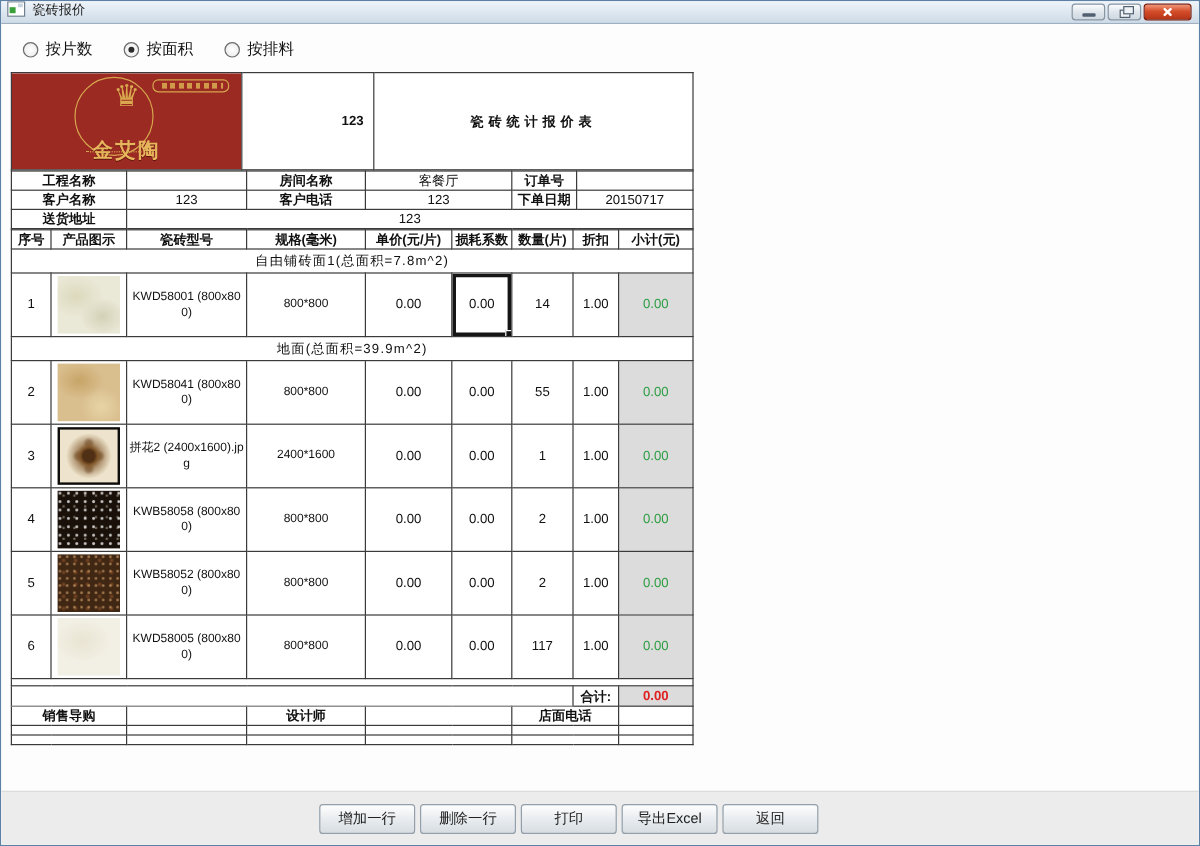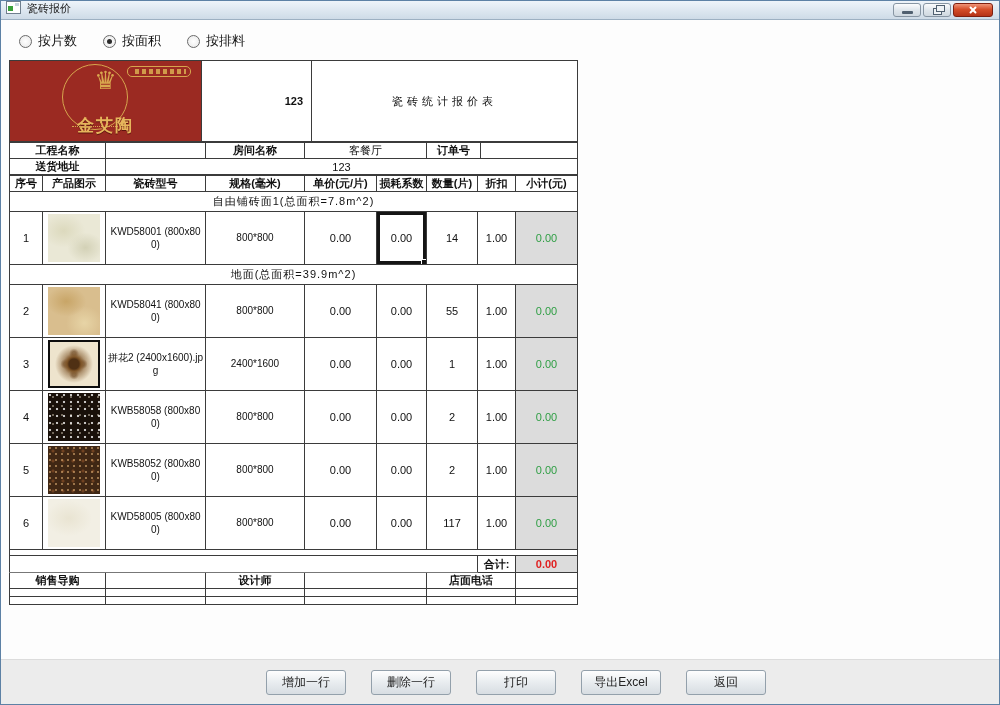--- a/index.html
+++ b/index.html
@@ -28,21 +28,21 @@
   .radio{display:flex;align-items:center;gap:6px;cursor:default;}
   .rb{width:11px;height:11px;border:1px solid #6a6a6a;border-radius:50%;background:radial-gradient(#fff,#e7e7e7);position:relative;display:inline-block;}
   .rb.on::after{content:"";position:absolute;left:3px;top:3px;width:5px;height:5px;border-radius:50%;background:#2a2a2a;}
   .radio span.lab{font-size:13px;color:#111;}
   
   .sheet{position:absolute;left:8px;top:40px;width:568px;}
   table.t{border-collapse:collapse;table-layout:fixed;width:568px;}
   table.t td{border:1px solid #3b3b3b;padding:0 1px;text-align:center;vertical-align:middle;background:#fff;overflow:hidden;font-size:11px;color:#111;}
   .logo-cell{padding:0 !important;}
   .code-cell{font-size:22px;font-weight:bold;text-align:right !important;padding-right:8px !important;}
-  .title-cell{font-size:23px;font-weight:normal;letter-spacing:4px;}
+  .title-cell{font-size:23px;font-weight:bold;letter-spacing:4px;}
   
   .logo{width:100%;height:80px;background:#9b2a22;position:relative;overflow:hidden;}
   .logo .ring{position:absolute;left:52px;top:3px;width:64px;height:64px;border:1px solid #d6a64e;border-radius:50%;}
   .logo .crown{position:absolute;left:0;right:0;top:7px;text-align:center;color:#d9a84e;font-size:25px;line-height:1;}
   .logo .brand{position:absolute;left:0;right:0;top:43px;text-align:center;color:#e6b55c;font-size:17px;font-weight:bold;letter-spacing:2px;text-shadow:0 1px 0 #5f130e;margin-top:10px;}
   .logo .sub{position:absolute;left:62px;top:65px;width:46px;border-top:1px dotted #d6a64e;}
   .logo .bubble{position:absolute;right:10px;top:5px;width:64px;height:11px;border:1px solid #d6a64e;border-radius:5px;box-sizing:border-box;padding:2px 4px;background:repeating-linear-gradient(90deg,rgba(214,166,78,.9) 0 4px,transparent 4px 7px);background-clip:content-box;}
   
   .info-t td{height:14px;font-weight:bold;}
   .info-t td.lv{font-weight:normal;}
@@ -66,21 +66,21 @@
   .tile{width:52px;height:48px;margin:1px auto;box-sizing:border-box;}
   .tile-bordered{border:2px solid #0d0d0d;}
   .tile-marble-light{background:radial-gradient(ellipse 60% 50% at 30% 35%,#dcd9bd,transparent 70%),radial-gradient(ellipse 50% 45% at 72% 70%,#d3d1b6,transparent 70%),#eae8d6;}
   .tile-beige{background:radial-gradient(ellipse 55% 45% at 35% 30%,#c8a567,transparent 70%),radial-gradient(ellipse 50% 50% at 70% 75%,#e7d4a6,transparent 70%),#d9be8e;}
   .tile-medallion{background:radial-gradient(circle at 50% 50%,#4f3014 0 5px,#7d5326 7px,rgba(125,83,38,.55) 11px,rgba(125,83,38,0) 19px),radial-gradient(circle at 32% 50%,rgba(90,55,25,.55) 0 2px,transparent 5px),radial-gradient(circle at 68% 50%,rgba(90,55,25,.55) 0 2px,transparent 5px),radial-gradient(circle at 50% 26%,rgba(90,55,25,.55) 0 2px,transparent 5px),radial-gradient(circle at 50% 74%,rgba(90,55,25,.55) 0 2px,transparent 5px),#eee4cd;}
   .tile-black{background-image:radial-gradient(circle at 2px 2px,rgba(255,255,255,.75) 0 .8px,transparent 1.6px),radial-gradient(circle at 5px 4px,rgba(205,195,175,.5) 0 .7px,transparent 1.4px);background-size:7px 7px,9px 9px;background-color:#191009;}
   .tile-brown{background-image:radial-gradient(circle at 2px 2px,rgba(230,180,120,.55) 0 .8px,transparent 1.5px),radial-gradient(circle at 5px 5px,rgba(120,70,35,.85) 0 1px,transparent 2px);background-size:6px 6px,10px 10px;background-color:#402714;}
   .tile-cream{background:radial-gradient(ellipse 60% 50% at 40% 40%,#e9e4d2,transparent 75%),#f2efe4;}
   
   .btn-strip{position:absolute;left:0;right:0;bottom:0;height:44px;background:#ececec;border-top:1px solid #dcdcdc;}
-  .btn-row{position:absolute;left:265px;top:10px;display:flex;gap:25px;align-items:flex-end;}
+  .btn-row{position:absolute;left:265px;top:10px;display:flex;gap:4px;align-items:flex-end;}
   .abtn{width:80px;height:25px;border:1px solid #93a0ab;border-radius:3px;background:linear-gradient(#fefefe,#e9edf0 48%,#d7dde2);font-size:12px;color:#222;display:flex;align-items:center;justify-content:center;font-family:inherit;cursor:default;}
 </style>
 </head>
 <body>
 
 <div class="window">
   <div class="titlebar">
     <span class="app-icon"></span>
     <span class="tb-title">瓷砖报价</span>
     <div class="win-controls">
@@ -147,20 +147,28 @@
             <col style="width:97px">
           </colgroup>
         <tbody>
             <tr>
           <td>工程名称</td>
           <td class="lv"></td>
           <td>房间名称</td>
           <td class="lv">客餐厅</td>
           <td>订单号</td>
           <td class="lv"></td>
+        </tr>
+        <tr>
+          <td>客户名称</td>
+          <td class="lv">123</td>
+          <td>客户电话</td>
+          <td class="lv">123</td>
+          <td>下单日期</td>
+          <td class="lv">20150717</td>
         </tr>
         <tr>
           <td>送货地址</td>
           <td class="lv" colspan="5">123</td>
         </tr>
       </tbody>
         </table>
 
       <table class="t main-t">
         <colgroup>

